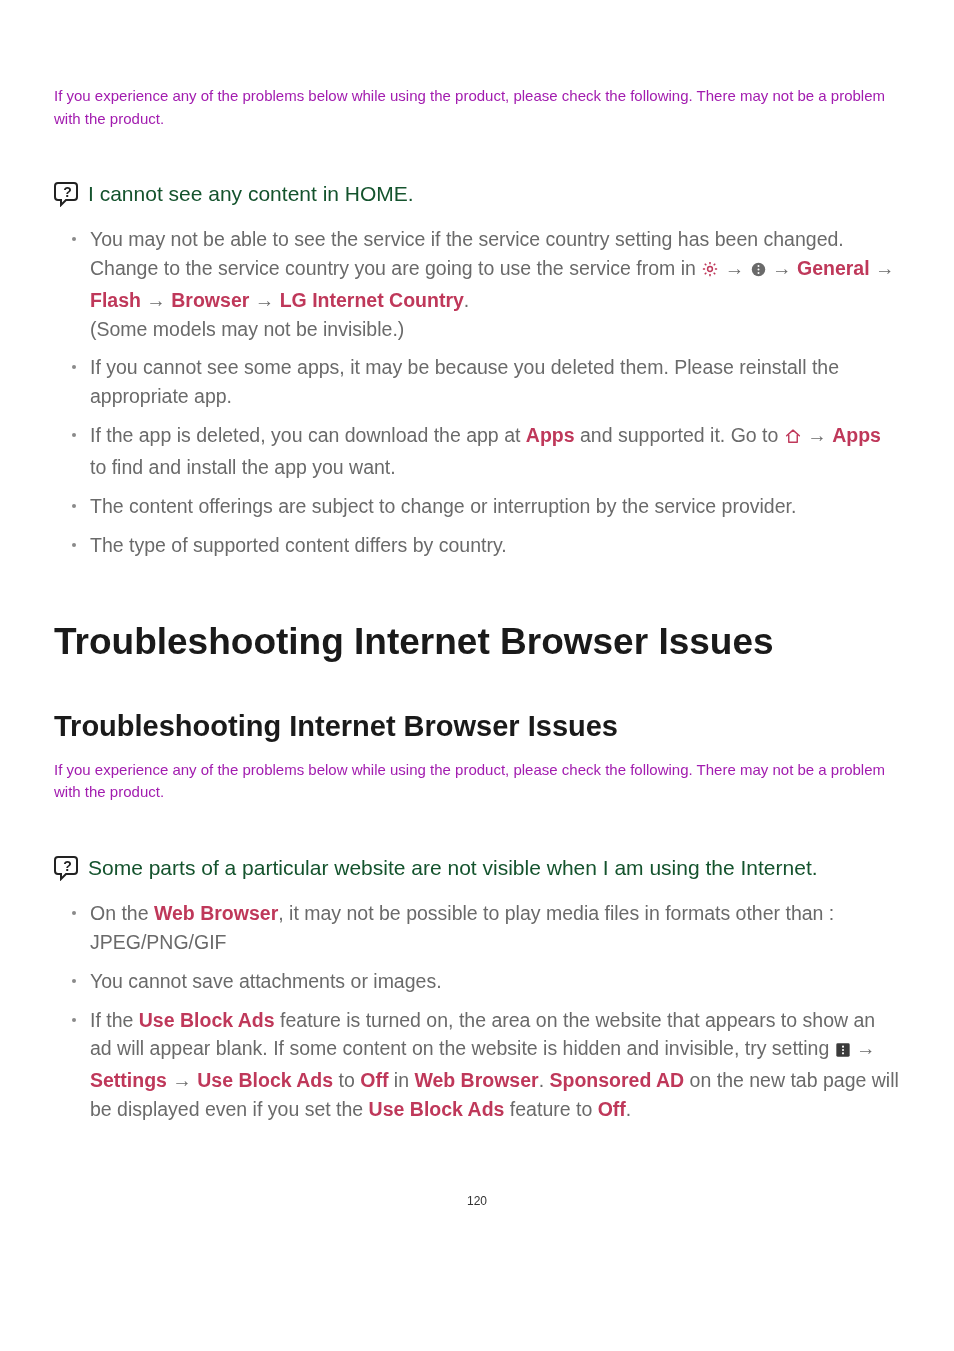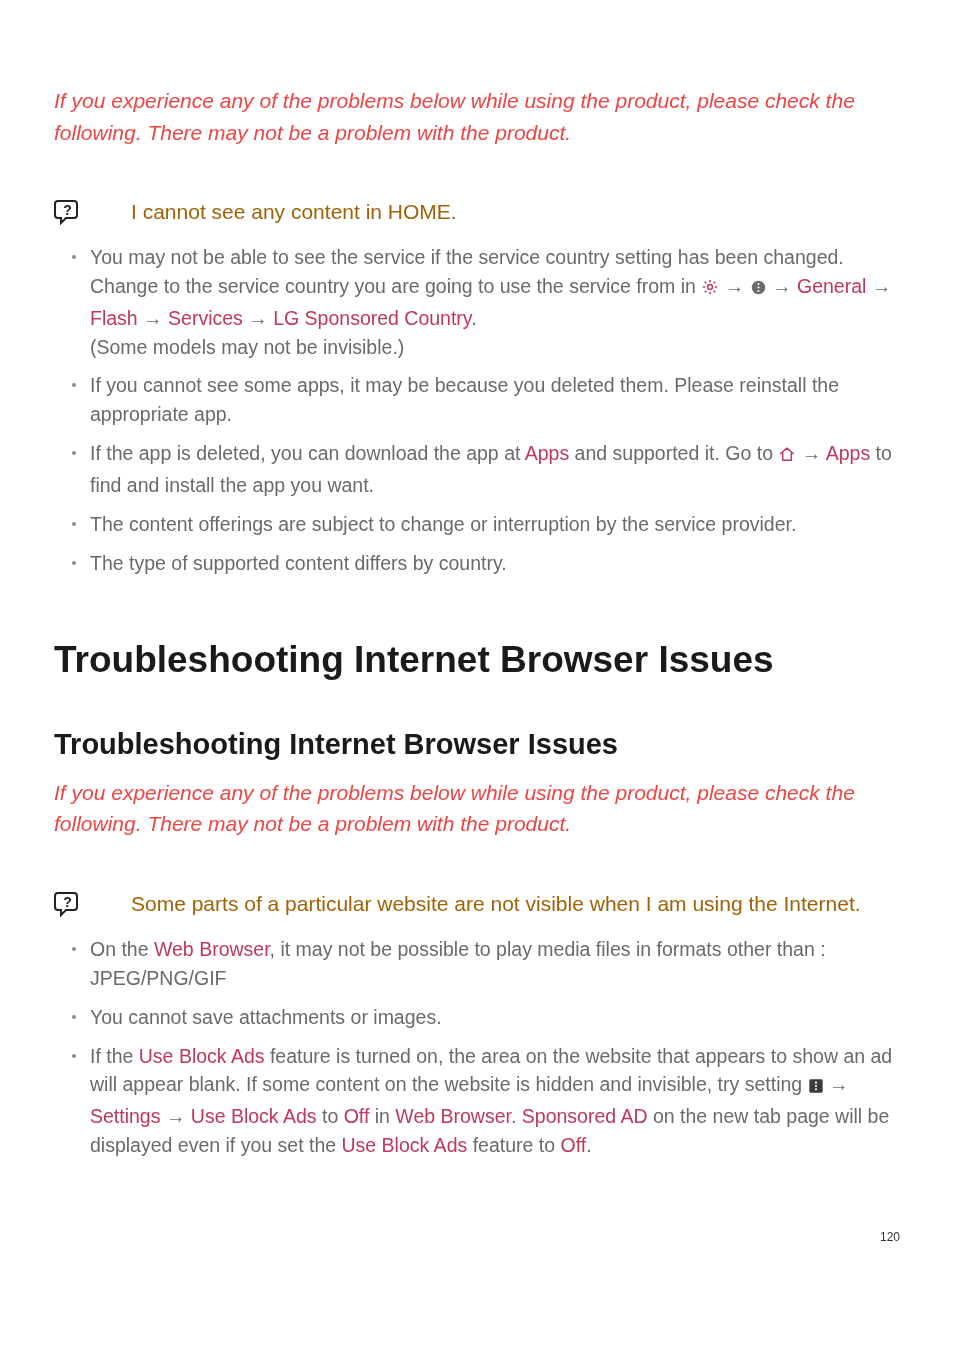--- a/index.html
+++ b/index.html
@@ -3,43 +3,41 @@
 <meta charset="utf-8">
 <style>
   * { box-sizing: border-box; margin: 0; padding: 0; }
   html, body { width: 954px; background: #fff; font-family: Arial, Helvetica, sans-serif; }
   .page {
     width: 954px;
     padding: 85px 54px 40px 54px;
     color: #5f5f5f;
   }
   .intro {
-    font-size: 21px;
+    font-size: 15px;
     line-height: 1.5;
-    color: #ef4444;
+    color: #a21caf;
     margin-bottom: 50px;
-    font-style: italic;
   }
   .q-block { margin-bottom: 18px; }
   .q-row {
     display: flex;
     align-items: flex-start;
     gap: 6px;
     margin-bottom: 14px;
   }
   .qicon {
     flex: 0 0 auto;
     margin-top: 1px;
   }
   .q-text {
     font-size: 21px;
-    color: #a16207;
+    color: #14532d;
     font-weight: 400;
     line-height: 1.35;
-    margin-left: 43px;
   }
   ul.bullets {
     list-style: none;
     padding-left: 36px;
   }
   ul.bullets > li {
     position: relative;
     font-size: 19.5px;
     line-height: 1.48;
     color: #6a6a6a;
@@ -49,42 +47,42 @@
   ul.bullets > li::before{
     content: "";
     position: absolute;
     left: -18px;
     top: 12px;
     width: 4px;
     height: 4px;
     background: #8a8a8a;
     border-radius: 50%;
   }
-  .link { color: #bf385a; font-weight: 400; }
+  .link { color: #bf385a; font-weight: 700; }
   .arrow-glyph { color: #6a6a6a; font-weight: 400; }
   h1.bigtitle {
     font-size: 37px;
     font-weight: 700;
     color: #1a1a1a;
     margin-top: 60px;
     margin-bottom: 46px;
     line-height: 1.2;
   }
   h2.subtitle {
     font-size: 29px;
     font-weight: 700;
     color: #1a1a1a;
     margin-bottom: 16px;
   }
   .inline-icon {
     display: inline-block;
     vertical-align: -3px;
   }
   .pagenum {
-    text-align: right;
+    text-align: center;
     font-size: 12px;
     color: #333;
     margin-top: 70px;
   }
   .section2 { margin-top: 48px; }
 </style>
 </head>
 <body>
 
 <div class="page">
@@ -106,21 +104,21 @@
         <span>You may not be able to see the service if the service country setting has been changed. Change to the service country you are going to use the service from in </span><span class="inline-icon"><svg width="18" height="18" viewBox="0 0 24 24">
               <g fill="none" stroke="#bf385a" stroke-width="2">
                 <circle cx="12" cy="12" r="3.2"></circle>
                 <path d="M12 2.5v3M12 18.5v3M2.5 12h3M18.5 12h3M5 5l2.1 2.1M16.9 16.9L19 19M19 5l-2.1 2.1M7.1 16.9L5 19"></path>
               </g>
             </svg></span> <span class="arrow-glyph">→</span> <span class="inline-icon"><svg width="17" height="17" viewBox="0 0 24 24">
               <circle cx="12" cy="12" r="9.5" fill="#6a6a6a"></circle>
               <circle cx="12" cy="7" r="1.4" fill="#fff"></circle>
               <circle cx="12" cy="12" r="1.4" fill="#fff"></circle>
               <circle cx="12" cy="17" r="1.4" fill="#fff"></circle>
-            </svg></span> <span class="arrow-glyph">→</span> <span class="link">General</span> <span class="arrow-glyph">→</span> <span class="link">Flash</span> <span class="arrow-glyph">→</span> <span class="link">Services</span> <span class="arrow-glyph">→</span> <span class="link">LG Sponsored Country</span><span>.</span><br><span>(Some models may not be invisible.)</span>
+            </svg></span> <span class="arrow-glyph">→</span> <span class="link">General</span> <span class="arrow-glyph">→</span> <span class="link">Flash</span> <span class="arrow-glyph">→</span> <span class="link">Browser</span> <span class="arrow-glyph">→</span> <span class="link">LG Internet Country</span><span>.</span><br><span>(Some models may not be invisible.)</span>
       </li>
       <li>If you cannot see some apps, it may be because you deleted them. Please reinstall the appropriate app.</li>
       <li>
         <span>If the app is deleted, you can download the app at </span><span class="link">Apps</span><span> and supported it. Go to </span><span class="inline-icon"><svg width="18" height="17" viewBox="0 0 24 24">
               <path d="M3 11 L12 3 L21 11 M6 10 v10 h12 v-10" fill="none" stroke="#bf385a" stroke-width="2" stroke-linejoin="round" stroke-linecap="round"></path>
             </svg></span> <span class="arrow-glyph">→</span> <span class="link">Apps</span><span> to find and install the app you want.</span>
       </li>
       <li>The content offerings are subject to change or interruption by the service provider.</li>
       <li>The type of supported content differs by country.</li>
     </ul>

